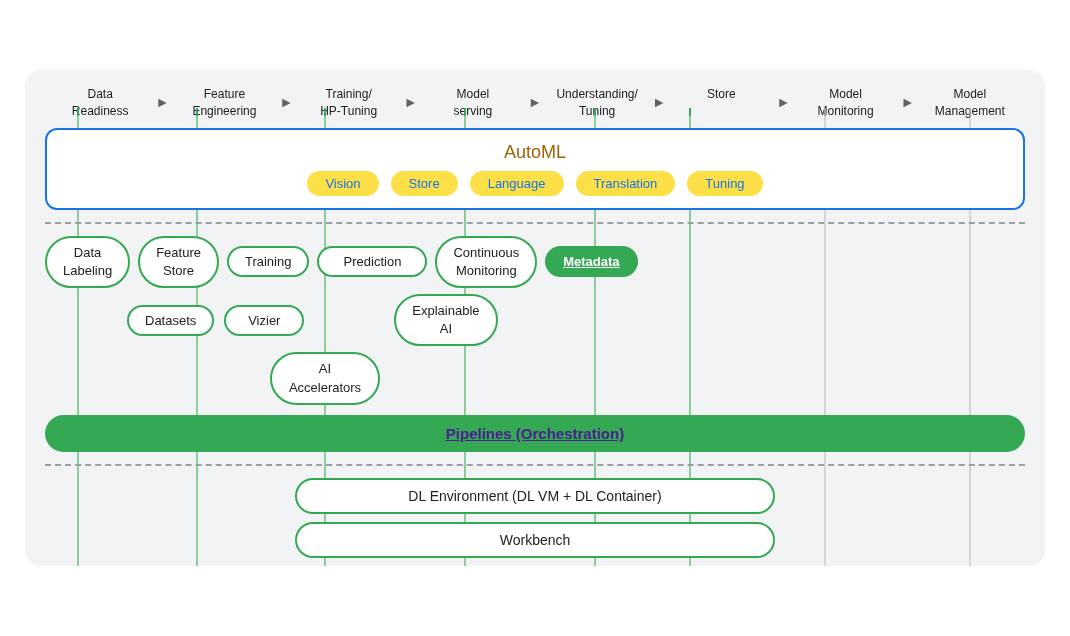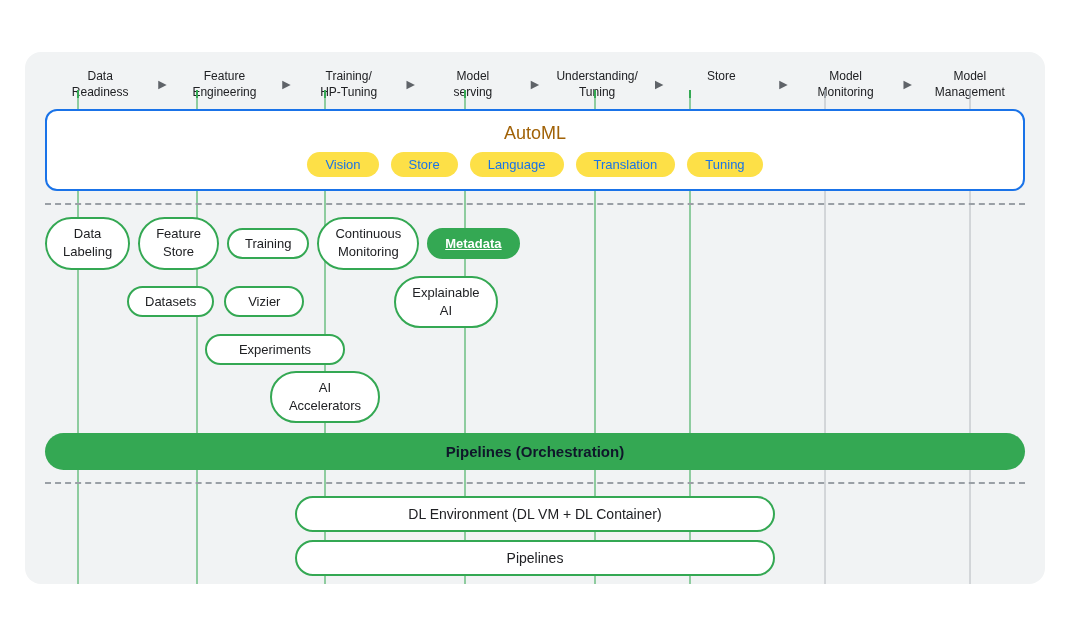--- a/index.html
+++ b/index.html
@@ -81,27 +81,28 @@
       background: #34a853;
       color: #fff;
       font-weight: 600;
       text-decoration: underline;
     }
 
     
     .pipelines-bar {
       background: #34a853;
       border-radius: 30px;
-      color: #0f172a;
+      color: #4c1d95;
       font-weight: 600;
       font-size: 15px;
       text-align: center;
       padding: 10px 0;
       margin: 10px 0 8px 0;
       width: 100%;
+      text-decoration: underline;
     }
 
     
     .bottom-section {
       display: flex;
       flex-direction: column;
       gap: 8px;
     }
 
     .bottom-box {
@@ -249,47 +250,45 @@
     <hr class="dashed-divider">
 
     <div class="mid-section">
 
       <div class="row" style="flex-wrap:nowrap; gap:8px;">
         <div class="comp-box multi" style="white-space:pre-line; min-width:75px;">Data
 Labeling</div>
         <div class="comp-box multi" style="white-space:pre-line; min-width:75px;">Feature
 Store</div>
         <div class="comp-box" style="min-width:80px;">Training</div>
+        <div class="comp-box" style="min-width:110px;">Prediction</div>
         <div class="comp-box multi" style="white-space:pre-line; min-width:90px;">Continuous
 Monitoring</div>
         <div class="comp-box filled" style="min-width:80px;">Metadata</div>
       </div>
 
       <div class="row" style="padding-left:82px; ">
         <div class="comp-box" style="min-width:80px;">Datasets</div>
         <div class="comp-box" style="min-width:80px;">Vizier</div>
         <div style="width:70px;"></div>
         <div class="comp-box multi" style="white-space:pre-line; min-width:90px;">Explainable
 AI</div>
       </div>
 
-      <div class="row" style="padding-left:160px; gap:8px;">
-        <div class="comp-box" style="min-width:140px;">Experiments</div>
-      </div>
 
       <div class="row" style="padding-left:225px; gap:8px;">
         <div class="comp-box multi" style="white-space:pre-line; min-width:110px;">AI
 Accelerators</div>
       </div>
 
     </div>
 
     <div class="pipelines-bar">Pipelines (Orchestration)</div>
 
     <hr class="dashed-divider">
 
     <div class="bottom-section">
       <div class="bottom-box">DL Environment (DL VM + DL Container)</div>
-      <div class="bottom-box">Pipelines</div>
+      <div class="bottom-box">Workbench</div>
     </div>
 
   </div>
 </div>
 
 </body></html>

